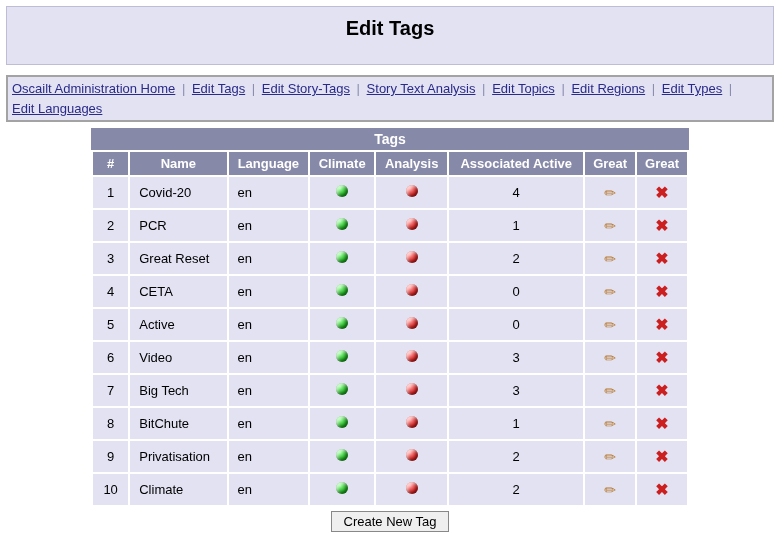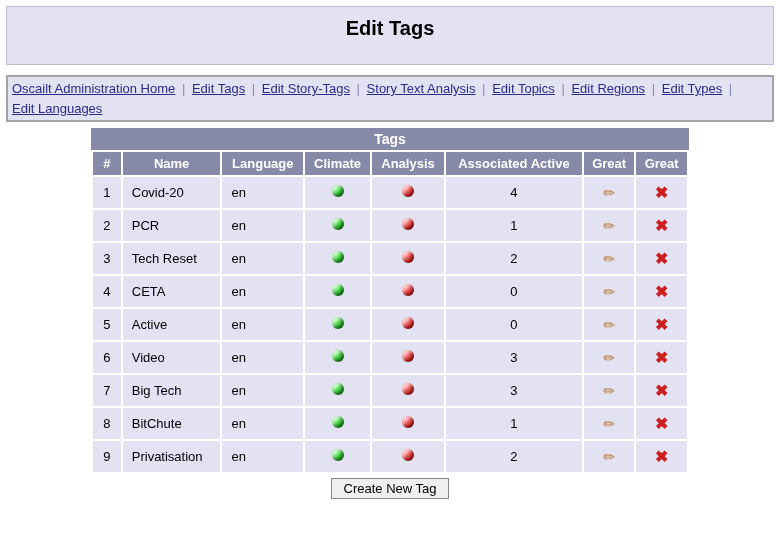--- a/index.html
+++ b/index.html
@@ -133,21 +133,21 @@
           <td>PCR</td>
           <td>en</td>
           <td class="c"><span class="dot dot-green"></span></td>
           <td class="c"><span class="dot dot-red"></span></td>
           <td class="c">1</td>
           <td class="c"><span class="pencil-icon">✏</span></td>
           <td class="c"><span class="x-icon">✖</span></td>
         </tr>
         <tr>
           <td class="num">3</td>
-          <td>Tech Reset</td>
+          <td>Great Reset</td>
           <td>en</td>
           <td class="c"><span class="dot dot-green"></span></td>
           <td class="c"><span class="dot dot-red"></span></td>
           <td class="c">2</td>
           <td class="c"><span class="pencil-icon">✏</span></td>
           <td class="c"><span class="x-icon">✖</span></td>
         </tr>
         <tr>
           <td class="num">4</td>
           <td>CETA</td>
@@ -194,20 +194,30 @@
           <td>en</td>
           <td class="c"><span class="dot dot-green"></span></td>
           <td class="c"><span class="dot dot-red"></span></td>
           <td class="c">1</td>
           <td class="c"><span class="pencil-icon">✏</span></td>
           <td class="c"><span class="x-icon">✖</span></td>
         </tr>
         <tr>
           <td class="num">9</td>
           <td>Privatisation</td>
+          <td>en</td>
+          <td class="c"><span class="dot dot-green"></span></td>
+          <td class="c"><span class="dot dot-red"></span></td>
+          <td class="c">2</td>
+          <td class="c"><span class="pencil-icon">✏</span></td>
+          <td class="c"><span class="x-icon">✖</span></td>
+        </tr>
+        <tr>
+          <td class="num">10</td>
+          <td>Climate</td>
           <td>en</td>
           <td class="c"><span class="dot dot-green"></span></td>
           <td class="c"><span class="dot dot-red"></span></td>
           <td class="c">2</td>
           <td class="c"><span class="pencil-icon">✏</span></td>
           <td class="c"><span class="x-icon">✖</span></td>
         </tr>
       </tbody>
   </table>
 </div>

